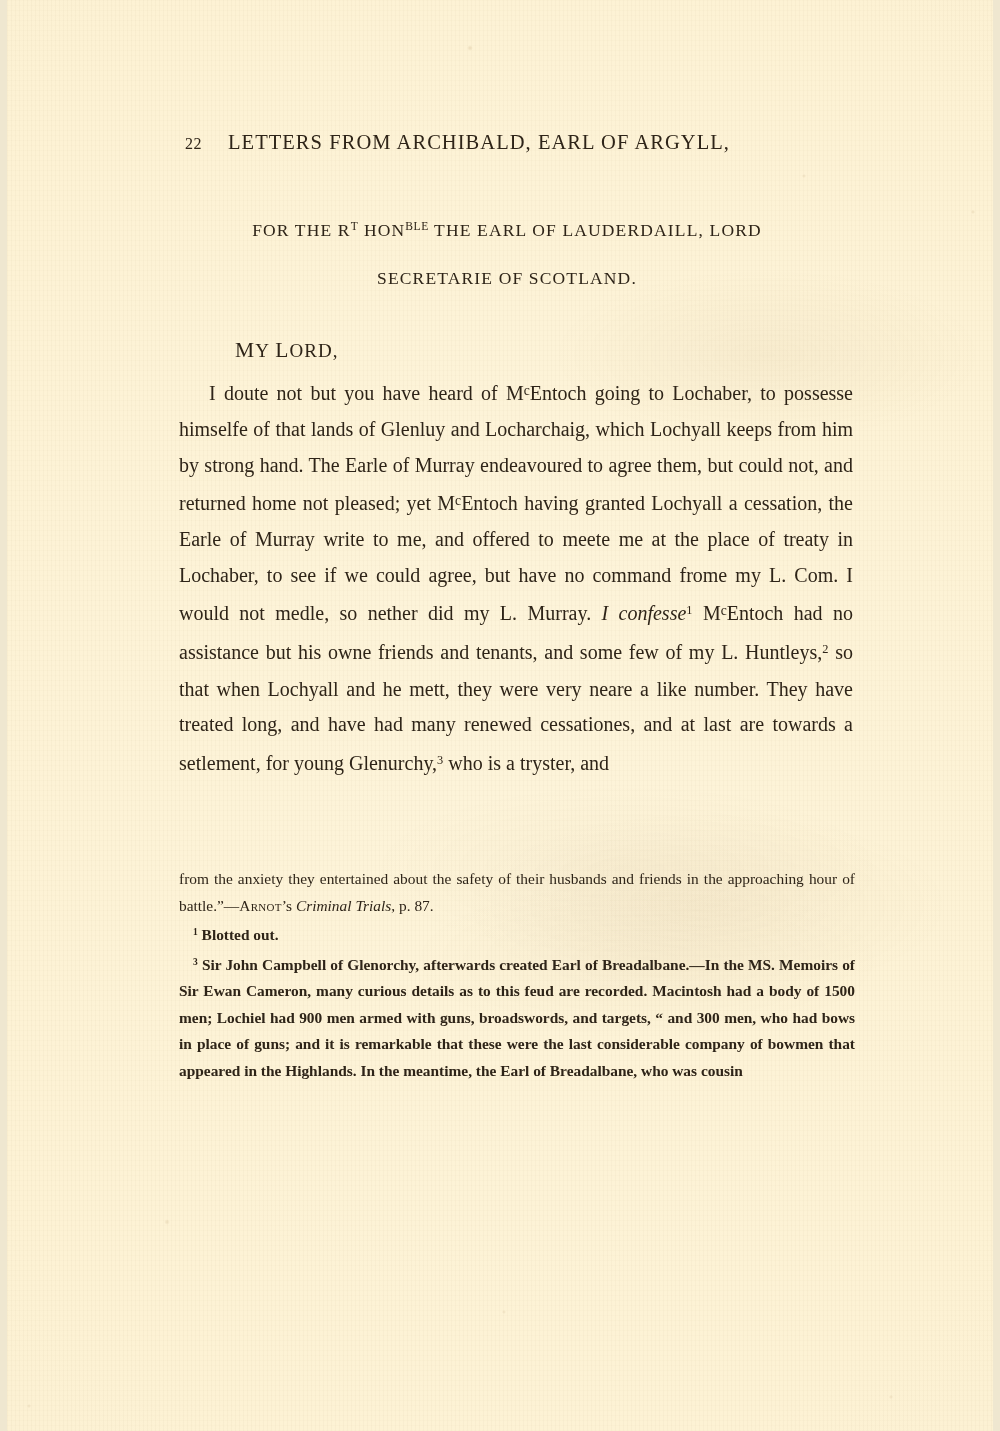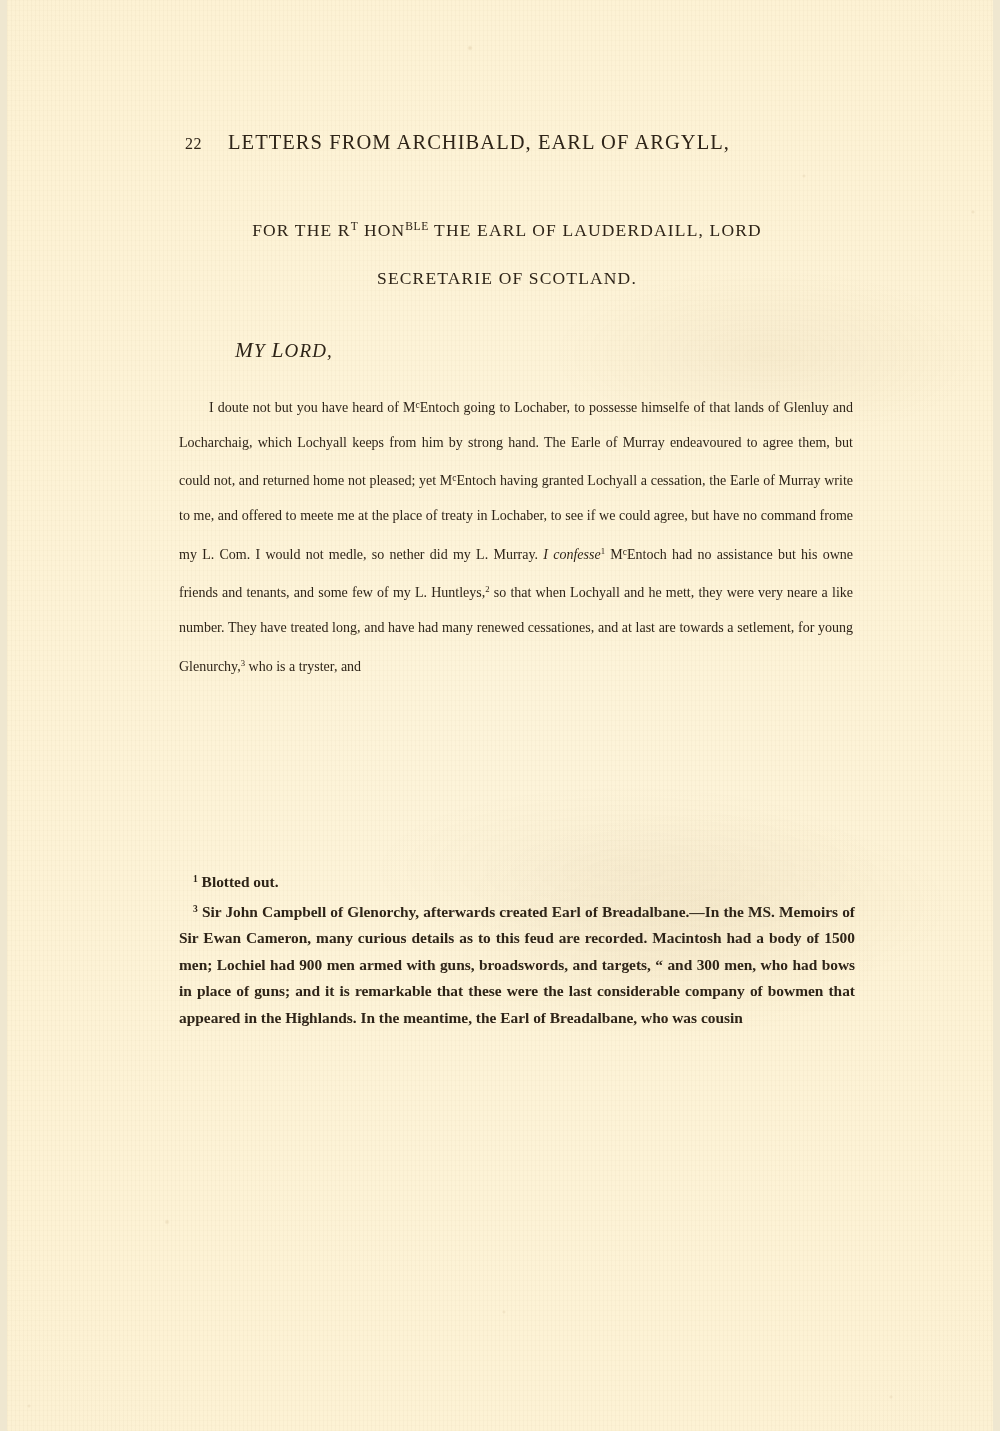--- a/index.html
+++ b/index.html
@@ -94,31 +94,30 @@
     letter-spacing: 0.6px;
   }
 
   
   .salutation {
     position: absolute;
     left: 228px;
     top: 338px;
     font-size: 19px;
     letter-spacing: 1.1px;
-    font-style: italic;
   }
   .sc-first { font-size: 21.5px; }
 
   
   .body-block {
     position: absolute;
     left: 172px;
-    top: 388px;
+    top: 373px;
     width: 674px;
-    font-size: 14px;
+    font-size: 20px;
     line-height: 35.6px;
     text-align: justify;
     text-align-last: left;
   }
   .body-block p { margin: 0; text-indent: 30px; }
   .body-block sup, .fn sup, .fn-marker {
     font-size: 0.62em;
     vertical-align: 0.52em;
   }
   .mc { font-size: 0.68em; vertical-align: 0.40em; }
@@ -162,20 +161,21 @@
       <span class="sc-first">M</span><span>Y</span>
       <span class="sc-first">L</span><span>ORD,</span>
     </div>
 
     <div class="body-block">
       <p><span>I doute not but you have heard of M</span><span class="mc">c</span><span>Entoch going to Lochaber, to possesse himselfe of that lands of Glenluy and Locharchaig, which Lochyall keeps from him by strong hand.  The Earle of Murray endeavoured to agree them, but could not, and returned home not pleased; yet M</span><span class="mc">c</span><span>Entoch having granted Lochyall a cessation, the Earle of Murray write to me, and offered to meete me at the place of treaty in Lochaber, to see if we could agree, but have no command frome my L. Com.  I would not medle, so nether did my L. Murray.  </span><i>I confesse</i><sup>1</sup><span> M</span><span class="mc">c</span><span>Entoch had no assistance but his owne friends and tenants, and some few of my L. Huntleys,</span><sup>2</sup><span> so that when Lochyall and he mett, they were very neare a like number.  They have treated long, and have had many renewed cessationes, and at last are towards a setlement, for young Glenurchy,</span><sup>3</sup><span> who is a tryster, and</span></p>
     </div>
 
     <div class="footnotes">
 
+      <p class="fn fn-cont"><span>from the anxiety they entertained about the safety of their husbands and friends in the approaching hour of battle.”—</span><span class="smallcaps">Arnot</span><span>’s </span><i>Criminal Trials</i><span>, p. 87.</span></p>
 
       <p class="fn fn-hang"><sup class="fn-marker">1</sup><span> Blotted out.</span></p>
 
 
       <p class="fn fn-hang"><sup class="fn-marker">3</sup><span> Sir John Campbell of Glenorchy, afterwards created Earl of Breadalbane.—In the MS. Memoirs of Sir Ewan Cameron, many curious details as to this feud are recorded.  Macintosh had a body of 1500 men; Lochiel had 900 men armed with guns, broadswords, and targets, “ and 300 men, who had bows in place of guns; and it is remarkable that these were the last considerable company of bowmen that appeared in the Highlands.  In the meantime, the Earl of Breadalbane, who was cousin</span></p>
 
     </div>
 
   </div>
 </div>

